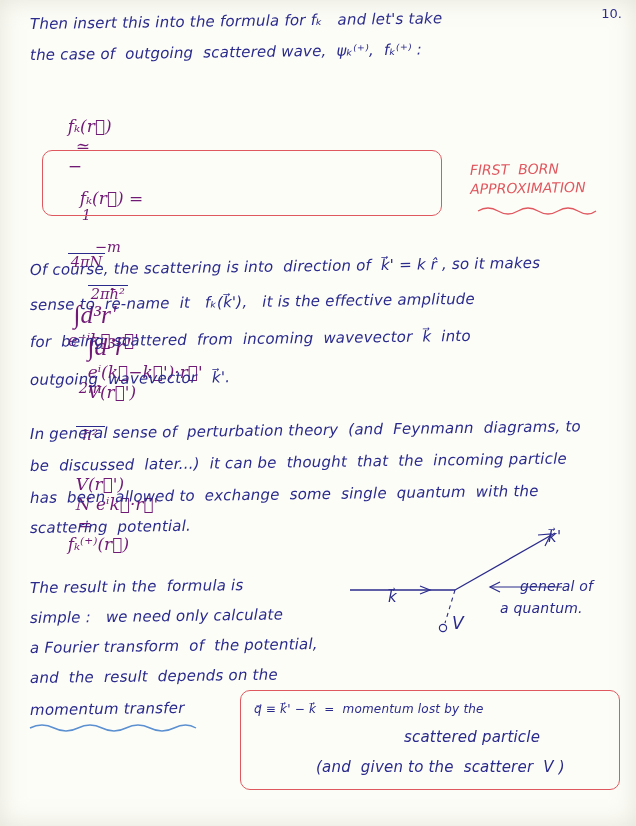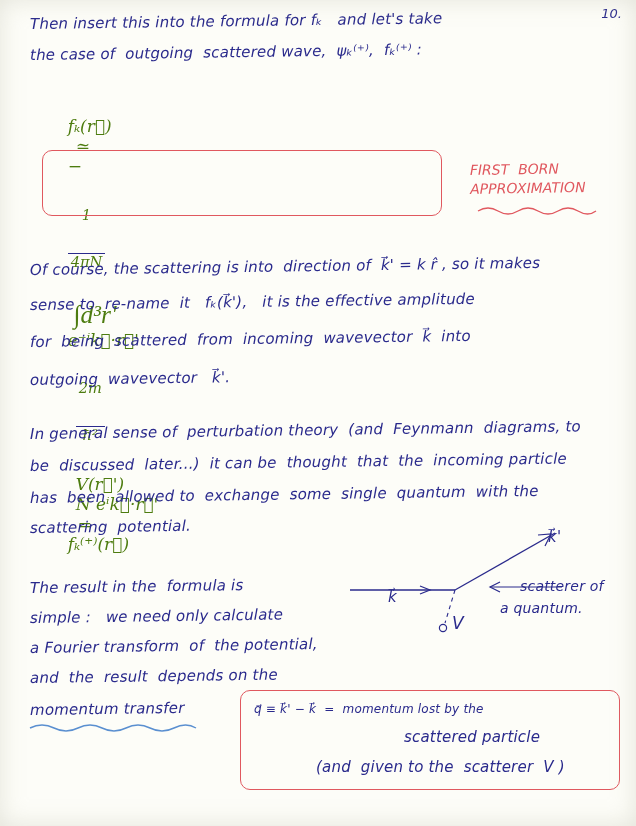--- a/index.html
+++ b/index.html
@@ -35,29 +35,28 @@
   .line {
     font-size: 15px;
     line-height: 20px;
     transform: rotate(-0.8deg);
     transform-origin: left center;
   }
   .formula {
     font-family: "DejaVu Serif", serif;
     font-style: italic;
     font-size: 17px;
-    color: #4d7c0f;
+    color: #701a75;
     white-space: pre;
   }
   .pageno {
     position: absolute;
     top: 6px;
     right: 14px;
     font-family: "DejaVu Sans", sans-serif;
-    font-style: italic;
     font-size: 13px;
     color: #2a2a8c;
   }
   .redbox {
     position: absolute;
     border: 1.6px solid #e0585f;
     border-radius: 10px;
     box-sizing: border-box;
   }
   .redtext {
@@ -110,20 +109,30 @@
       <span class="num">2m</span>
       <span class="den">ħ²</span>
     </span>
     <span style="margin-left:8px;">V(r⃗')</span>
     <span style="margin-left:8px;">N eⁱk⃗·r⃗'</span>
     <span style="margin:0 10px;">=</span>
     <span>fₖ⁽⁺⁾(r⃗)</span>
   </div>
 
   <div class="redbox" style="left:42px; top:150px; width:400px; height:66px;"></div>
+  <div class="formula" style="left:58px; top:168px; position:absolute; font-size:17px;">
+    <span>fₖ(r⃗) =</span>
+    <span class="frac" style="margin-left:8px;">
+      <span class="num">−m</span>
+      <span class="den">2πħ²</span>
+    </span>
+    <span class="intg" style="margin-left:8px;">∫d³r'</span>
+    <span style="margin-left:8px;">eⁱ(k⃗−k⃗')·r⃗'</span>
+    <span style="margin-left:8px;">V(r⃗')</span>
+  </div>
   <div class="redtext" style="left:470px; top:160px;">FIRST  BORN
 APPROXIMATION</div>
   <svg class="squiggle" style="left:478px; top:205px;" width="120" height="10">
     <path d="M0 6 Q 10 0, 20 6 T 40 6 T 60 6 T 80 6 T 100 6 T 118 6" fill="none" stroke="#e0585f" stroke-width="1.3"></path>
   </svg>
 
   <div class="hand line" style="left:30px; top:260px;">Of course, the scattering is into  direction of  k⃗' = k r̂ , so it makes</div>
   <div class="hand line" style="left:30px; top:295px;">sense to  re-name  it   fₖ(k⃗'),   it is the effective amplitude</div>
   <div class="hand line" style="left:30px; top:332px;">for  being  scattered  from  incoming  wavevector  k⃗  into</div>
   <div class="hand line" style="left:30px; top:370px;">outgoing  wavevector   k⃗'.</div>
@@ -152,21 +161,21 @@
 
     <line x1="115" y1="65" x2="105" y2="98" stroke="#2a2a8c" stroke-width="1.1" stroke-dasharray="4 4"></line>
     <circle cx="103" cy="103" r="3.6" fill="none" stroke="#2a2a8c" stroke-width="1.2"></circle>
 
     <line x1="150" y1="62" x2="222" y2="62" stroke="#2a2a8c" stroke-width="1.2"></line>
     <path d="M160 57 L150 62 L160 67" fill="none" stroke="#2a2a8c" stroke-width="1.2"></path>
   </svg>
   <div class="hand" style="left:388px; top:588px; font-size:15px;">k⃗</div>
   <div class="hand" style="left:548px; top:528px; font-size:15px;">k⃗'</div>
   <div class="hand" style="left:452px; top:613px; font-size:17px;">V</div>
-  <div class="hand" style="left:520px; top:578px; font-size:14px;">scatterer of</div>
+  <div class="hand" style="left:520px; top:578px; font-size:14px;">general of</div>
   <div class="hand" style="left:500px; top:600px; font-size:14px;">a quantum.</div>
 
   <div class="redbox" style="left:240px; top:690px; width:380px; height:100px;"></div>
   <div class="hand" style="left:254px; top:702px; font-size:12px;">q⃗ ≡ k⃗' − k⃗  =  momentum lost by the</div>
   <div class="hand" style="left:404px; top:728px; font-size:15px;">scattered particle</div>
   <div class="hand" style="left:316px; top:758px; font-size:15px;">(and  given to the  scatterer  V )</div>
 
 </div>
 
 </body></html>

